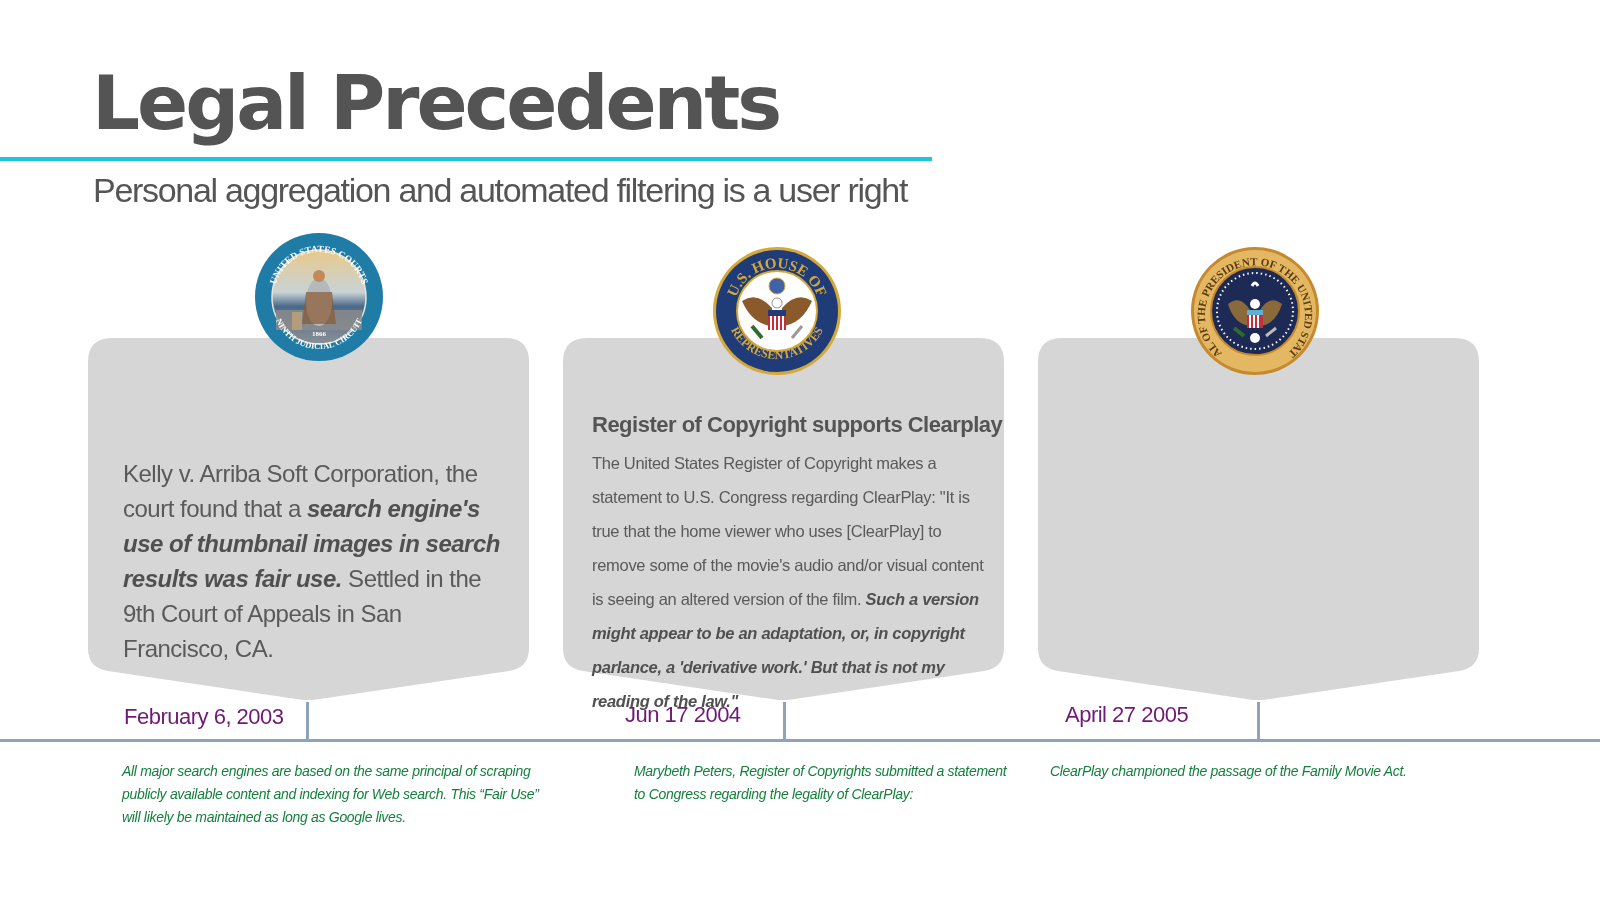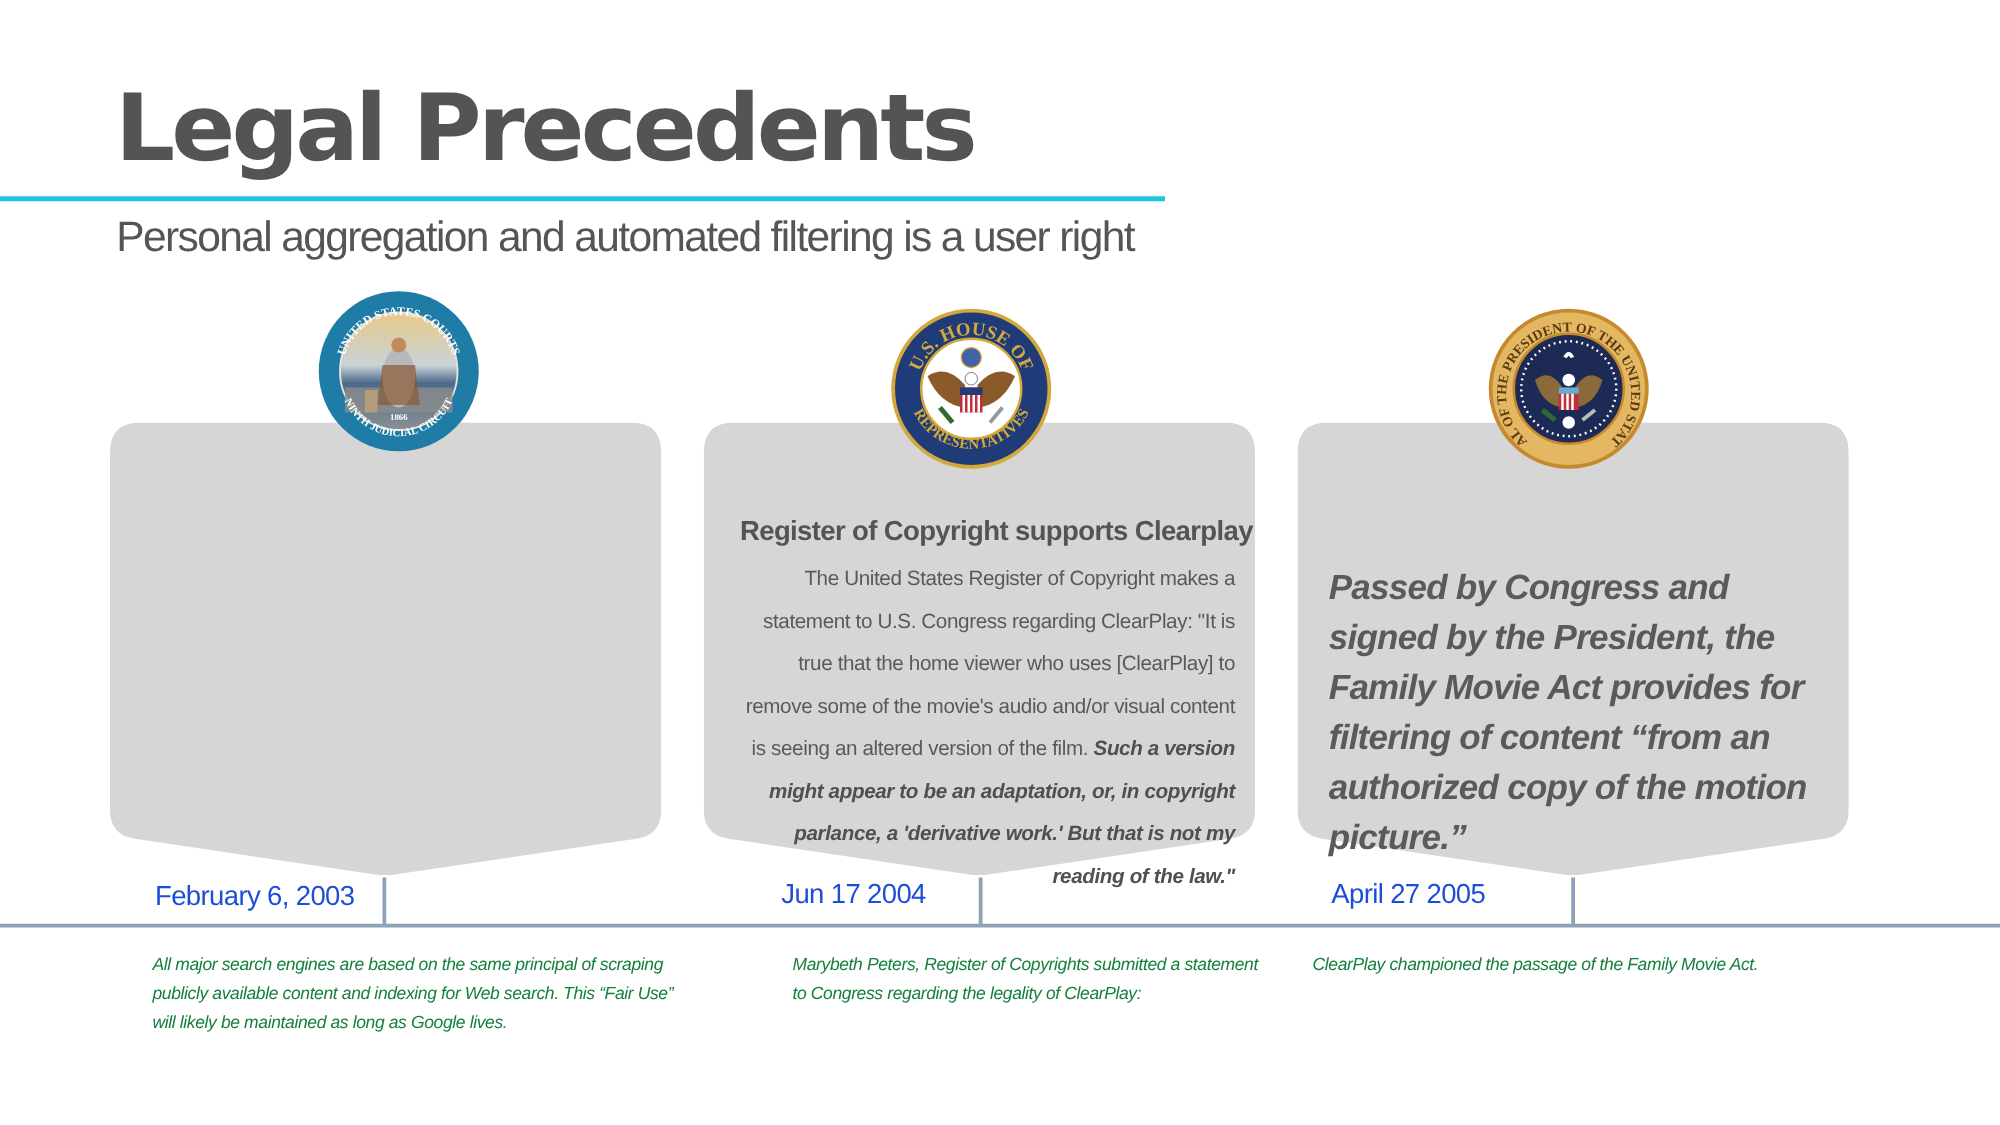--- a/index.html
+++ b/index.html
@@ -18,53 +18,55 @@
   .card .body { position:absolute; left:35px; right:16px; color:#5a5a5a; font-family:"Liberation Sans", sans-serif; }
   .b1 { top:118px; font-size:24px; line-height:35px; letter-spacing:-0.5px; }
   .b2 { top:108px; left:29px !important; font-size:16.5px; line-height:34px; letter-spacing:-0.3px; }
   .b3 { top:112px; left:25px !important; font-size:28px; line-height:40px; letter-spacing:-0.6px; font-weight:bold; font-style:italic; color:#555; }
   .em { font-weight:bold; font-style:italic; color:#505050; }
 
   .seal { position:absolute; width:130px; height:130px; border-radius:50%; }
 
   .timeline { position:absolute; left:0; top:739px; width:1600px; height:3px; background:#8ea2b8; }
   .tick { position:absolute; width:3px; height:38px; top:702px; background:#8ea2b8; }
-  .date { position:absolute; top:702px; font-family:"Liberation Sans", sans-serif; font-size:22px; color:#1d4ed8; letter-spacing:-0.5px; }
+  .date { position:absolute; top:702px; font-family:"Liberation Sans", sans-serif; font-size:22px; color:#701a75; letter-spacing:-0.5px; }
   .note { position:absolute; top:760px; font-family:"Liberation Sans", sans-serif; font-style:italic; font-size:14px;
           line-height:23px; color:#15803d; letter-spacing:-0.3px; }
   .seal-text { font-family:"Liberation Serif", serif; font-weight:bold; }
 </style>
 </head>
 <body>
 
 <div class="title">Legal Precedents</div>
 <div class="title-rule"></div>
 <div class="subtitle">Personal aggregation and automated filtering is a user right</div>
 
 <div class="card" style="left:88px;">
   <svg class="bg" width="441" height="362" viewBox="0 0 441 362">
     <path d="M24 0 H417 Q441 0 441 24 V310 Q441 330 421 333 L225 362 Q220 363 215 362 L20 333 Q0 330 0 310 V24 Q0 0 24 0 Z" fill="#d6d6d6"></path>
   </svg>
+  <div class="body b1">
+    <span>Kelly v. Arriba Soft Corporation, the court found that a </span><span class="em">search engine's use of thumbnail images in search results was fair use.</span><span> Settled in the 9th Court of Appeals in San Francisco, CA.</span>
+  </div>
 </div>
 
-<div class="card" style="left:563px;text-align:right;">
+<div class="card" style="left:563px;">
   <svg class="bg" width="441" height="362" viewBox="0 0 441 362">
     <path d="M24 0 H417 Q441 0 441 24 V310 Q441 330 421 333 L225 362 Q220 363 215 362 L20 333 Q0 330 0 310 V24 Q0 0 24 0 Z" fill="#d6d6d6"></path>
   </svg>
   <div class="heading" style="left:29px;">Register of Copyright supports Clearplay</div>
   <div class="body b2">
     <span>The United States Register of Copyright makes a statement to U.S. Congress regarding ClearPlay: "It is true that the home viewer who uses [ClearPlay] to remove some of the movie's audio and/or visual content is seeing an altered version of the film. </span><span class="em">Such a version might appear to be an adaptation, or, in copyright parlance, a 'derivative work.' But that is not my reading of the law."</span>
   </div>
 </div>
 
 <div class="card" style="left:1038px;">
   <svg class="bg" width="441" height="362" viewBox="0 0 441 362">
     <path d="M24 0 H417 Q441 0 441 24 V310 Q441 330 421 333 L225 362 Q220 363 215 362 L20 333 Q0 330 0 310 V24 Q0 0 24 0 Z" fill="#d6d6d6"></path>
   </svg>
-  <div class="body b3">Passed by Congress and signed by the President, the Family Movie Act provides for filtering of content “from an authorized copy of the motion picture.”</div>
 </div>
 
 <div class="seal" style="left:254px; top:232px;">
   <svg width="130" height="130" viewBox="0 0 130 130">
     <defs>
       <path id="s1top" d="M20 65 A45 45 0 0 1 110 65"></path>
       <path id="s1bot" d="M18 70 A47 47 0 0 0 112 70"></path>
       <linearGradient id="sky1" x1="0" y1="0" x2="0" y2="1">
         <stop offset="0" stop-color="#e8c98a"></stop>
           <stop offset="0.45" stop-color="#c9d3d6"></stop>

